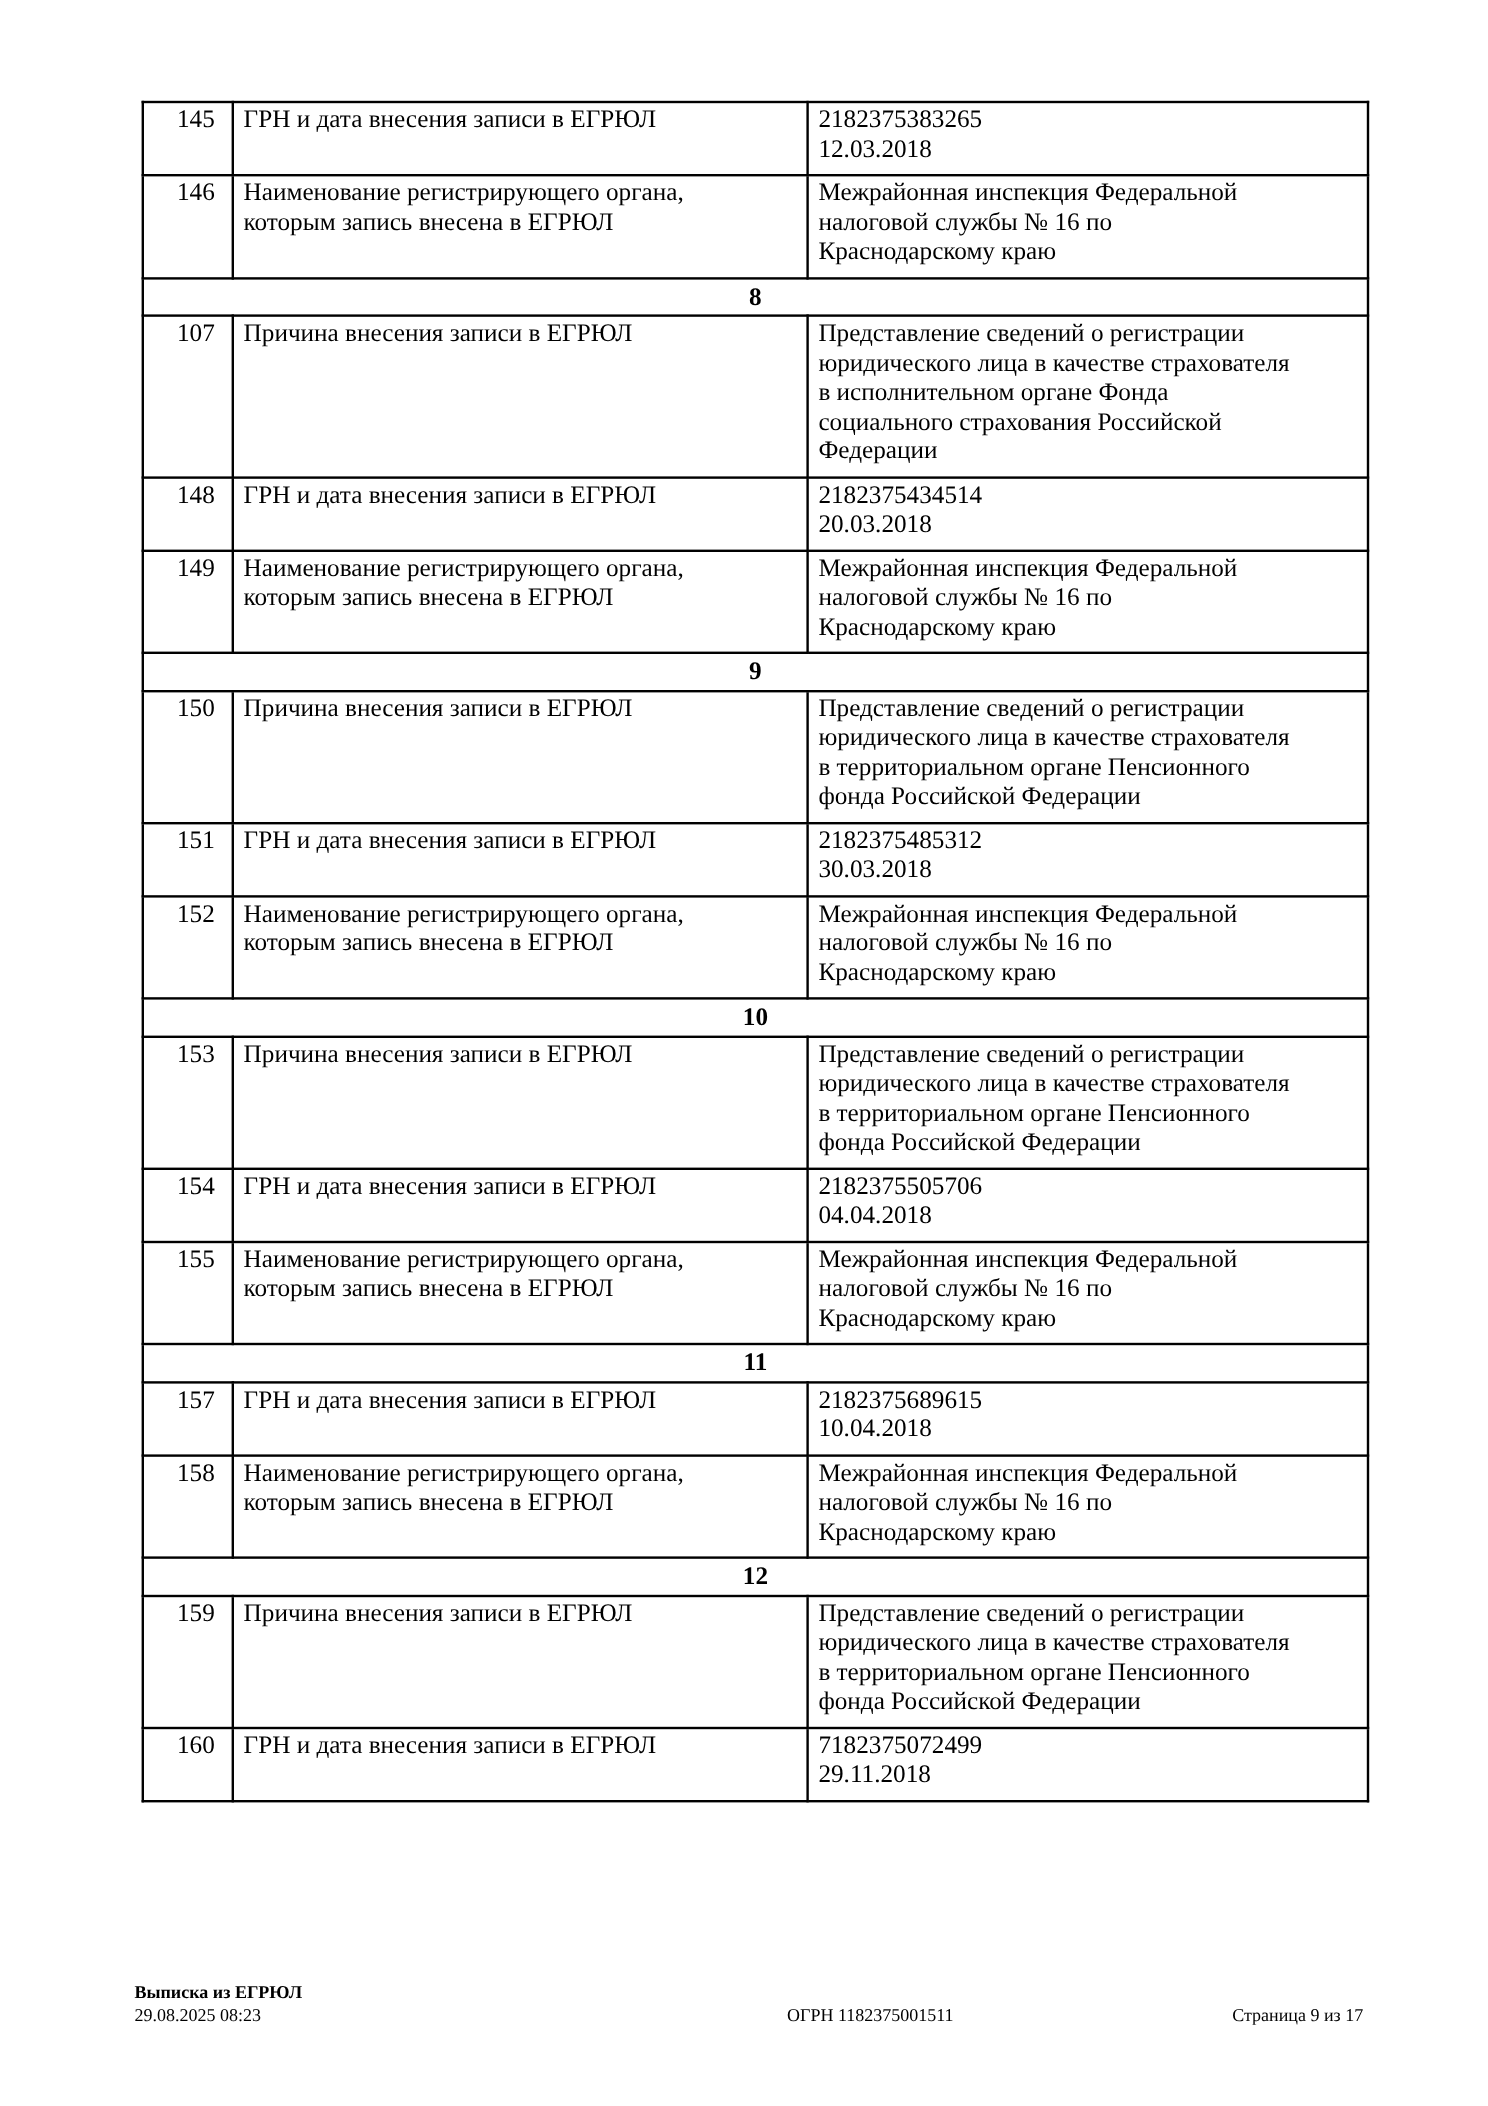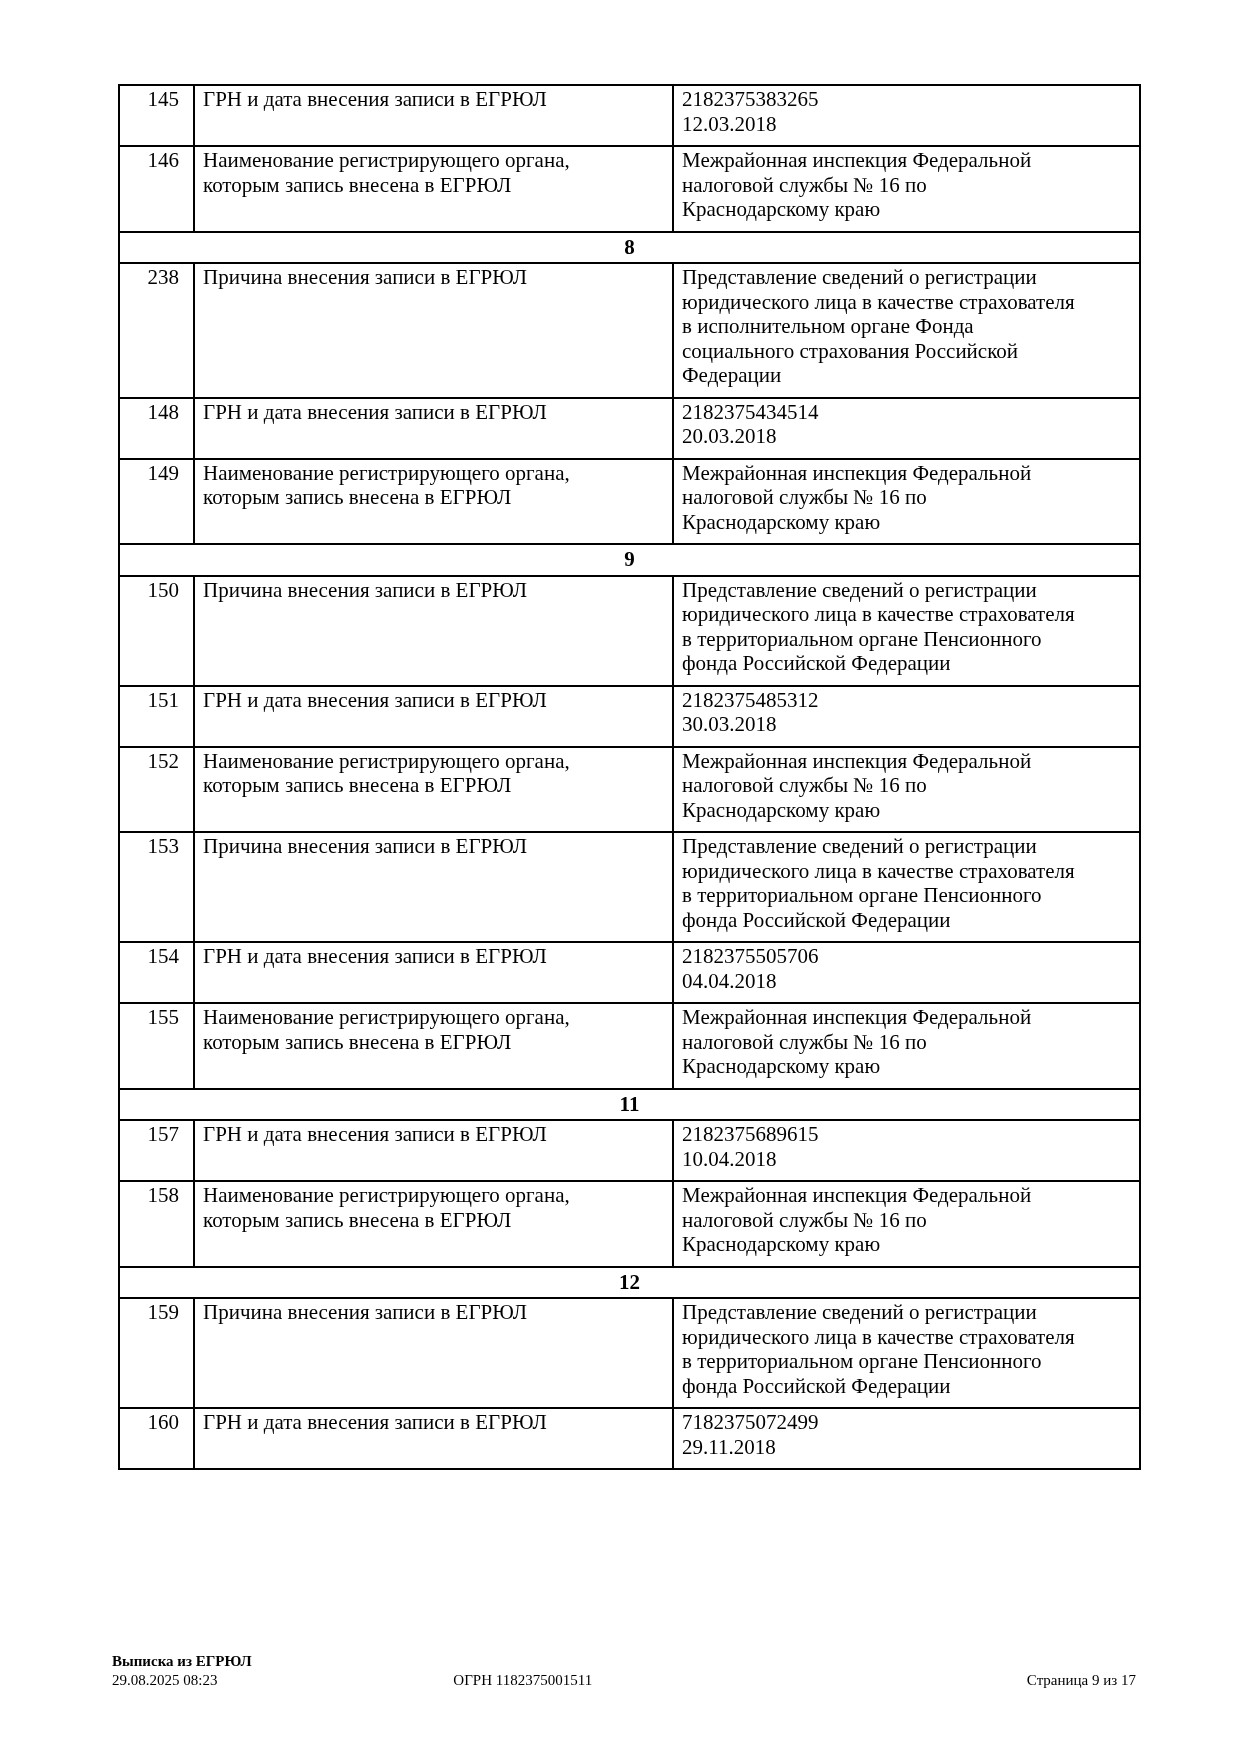--- a/index.html
+++ b/index.html
@@ -51,21 +51,21 @@
     left: 112px;
     top: 1652px;
     width: 1024px;
     display: flex;
     justify-content: space-between;
     align-items: flex-end;
     font-size: 15px;
     line-height: 19px;
   }
   .page-footer .fcol { flex: 1; }
-  .page-footer .fcol.center { text-align: left; }
+  .page-footer .fcol.center { text-align: right; }
   .page-footer .fcol.right  { text-align: right; }
   .page-footer .doc-type { font-weight: bold; }
 </style>
 </head>
 <body>
 
 <table class="registry-table">
   <colgroup>
       <col class="c-num">
       <col class="c-label">
@@ -83,21 +83,21 @@
       <td class="label">Наименование регистрирующего органа,
 которым запись внесена в ЕГРЮЛ</td>
       <td class="value">Межрайонная инспекция Федеральной
 налоговой службы № 16 по
 Краснодарскому краю</td>
     </tr>
     <tr>
       <td class="section" colspan="3">8</td>
     </tr>
     <tr>
-      <td class="num">238</td>
+      <td class="num">107</td>
       <td class="label">Причина внесения записи в ЕГРЮЛ</td>
       <td class="value">Представление сведений о регистрации
 юридического лица в качестве страхователя
 в исполнительном органе Фонда
 социального страхования Российской
 Федерации</td>
     </tr>
     <tr>
       <td class="num">148</td>
       <td class="label">ГРН и дата внесения записи в ЕГРЮЛ</td>
@@ -129,20 +129,23 @@
       <td class="value">2182375485312
 30.03.2018</td>
     </tr>
     <tr>
       <td class="num">152</td>
       <td class="label">Наименование регистрирующего органа,
 которым запись внесена в ЕГРЮЛ</td>
       <td class="value">Межрайонная инспекция Федеральной
 налоговой службы № 16 по
 Краснодарскому краю</td>
+    </tr>
+    <tr>
+      <td class="section" colspan="3">10</td>
     </tr>
     <tr>
       <td class="num">153</td>
       <td class="label">Причина внесения записи в ЕГРЮЛ</td>
       <td class="value">Представление сведений о регистрации
 юридического лица в качестве страхователя
 в территориальном органе Пенсионного
 фонда Российской Федерации</td>
     </tr>
     <tr>

